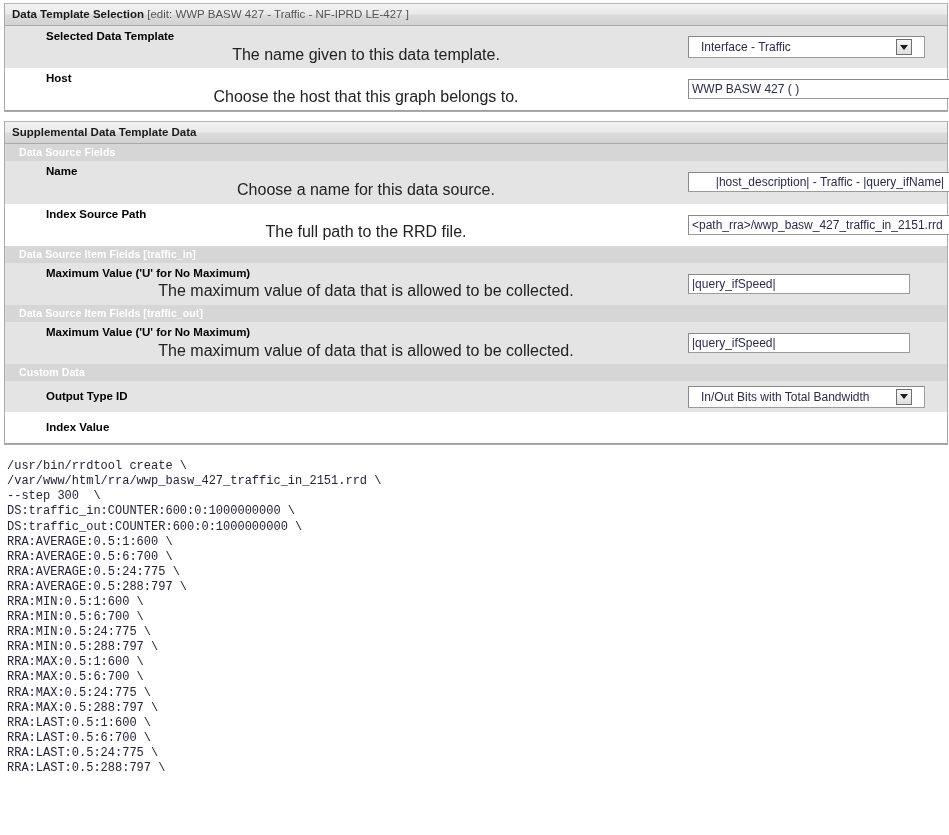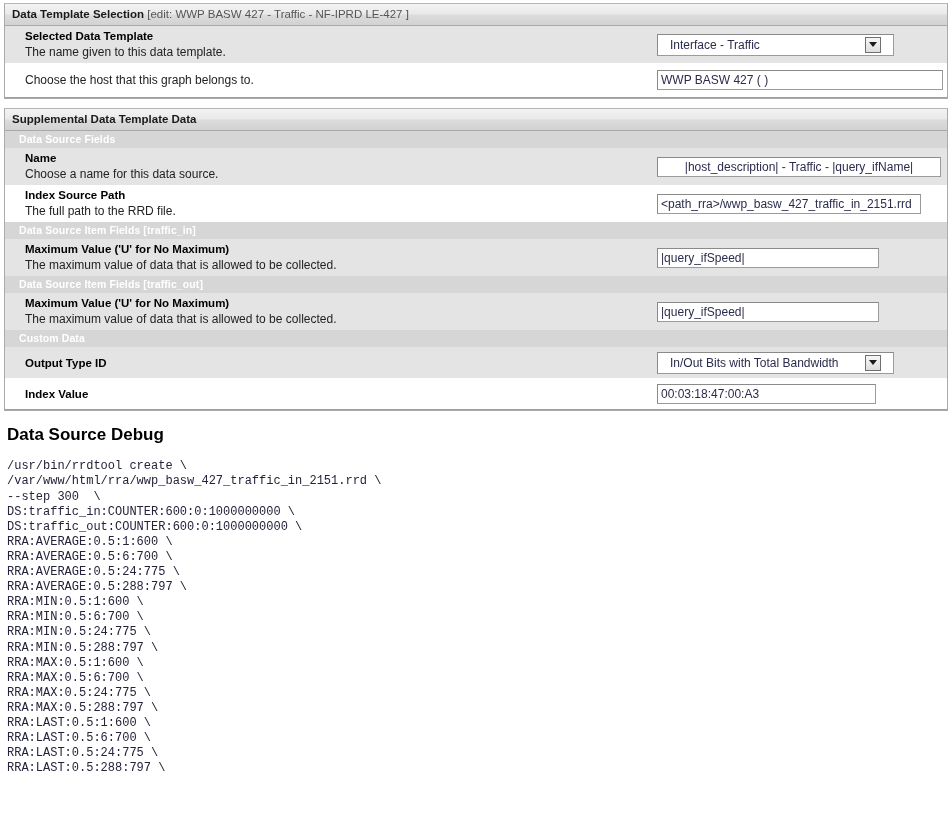--- a/index.html
+++ b/index.html
@@ -53,35 +53,37 @@
     min-height: 34px;
     box-sizing: border-box;
     padding: 3px 0 3px 0;
   }
   .row.alt   { background: #e4e4e4; }
   .row.plain { background: #ffffff; }
 
   .row-label {
     flex: 0 0 auto;
     width: 650px;
-    padding-left: 20px;
+    padding-left: 10px;
     box-sizing: border-box;
     line-height: 1.28;
+    margin-left: 31px;
   }
   .row-label .lbl-title {
     display: block;
     font-weight: bold;
     font-size: 11.5px;
     color: #000000;
   }
   .row-label .lbl-desc {
     display: block;
-    font-size: 12px;
+    font-size: 16px;
     color: #222222;
     margin-top: 1px;
+    text-align: center;
   }
   .row-field {
     flex: 1 1 auto;
     display: flex;
     align-items: center;
   }
 
   
   .subhdr {
     height: 17px;
@@ -214,20 +216,21 @@
         <span class="sel-text">Interface - Traffic</span>
         <span class="arrow-box">
             <span class="caret"></span>
           </span>
       </div>
     </div>
   </div>
 
   <div class="row plain">
     <div class="row-label">
+      <span class="lbl-title">Host</span>
       <span class="lbl-desc">Choose the host that this graph belongs to.</span>
     </div>
     <div class="row-field">
       <div class="txt w-host field-offset">WWP BASW 427 (                    )</div>
     </div>
   </div>
 
   <div class="table-footer"></div>
 </div>
 
@@ -296,25 +299,21 @@
             <span class="caret"></span>
           </span>
       </div>
     </div>
   </div>
 
   <div class="row plain" style="min-height:31px;">
     <div class="row-label">
       <span class="lbl-title">Index Value</span>
     </div>
-    <div class="row-field">
-      <div class="txt w-index field-offset">00:03:18:47:00:A3</div>
-    </div>
   </div>
 
 
   <div class="table-footer"></div>
 </div>
 
 <div class="debug-wrap">
-  <div class="debug-title">Data Source Debug</div>
   <div class="debug-code" id="debug-code"><div>/usr/bin/rrdtool create \</div><div>/var/www/html/rra/wwp_basw_427_traffic_in_2151.rrd \</div><div>--step 300  \</div><div>DS:traffic_in:COUNTER:600:0:1000000000 \</div><div>DS:traffic_out:COUNTER:600:0:1000000000 \</div><div>RRA:AVERAGE:0.5:1:600 \</div><div>RRA:AVERAGE:0.5:6:700 \</div><div>RRA:AVERAGE:0.5:24:775 \</div><div>RRA:AVERAGE:0.5:288:797 \</div><div>RRA:MIN:0.5:1:600 \</div><div>RRA:MIN:0.5:6:700 \</div><div>RRA:MIN:0.5:24:775 \</div><div>RRA:MIN:0.5:288:797 \</div><div>RRA:MAX:0.5:1:600 \</div><div>RRA:MAX:0.5:6:700 \</div><div>RRA:MAX:0.5:24:775 \</div><div>RRA:MAX:0.5:288:797 \</div><div>RRA:LAST:0.5:1:600 \</div><div>RRA:LAST:0.5:6:700 \</div><div>RRA:LAST:0.5:24:775 \</div><div>RRA:LAST:0.5:288:797 \</div></div>
 </div>
 
 </body></html>

